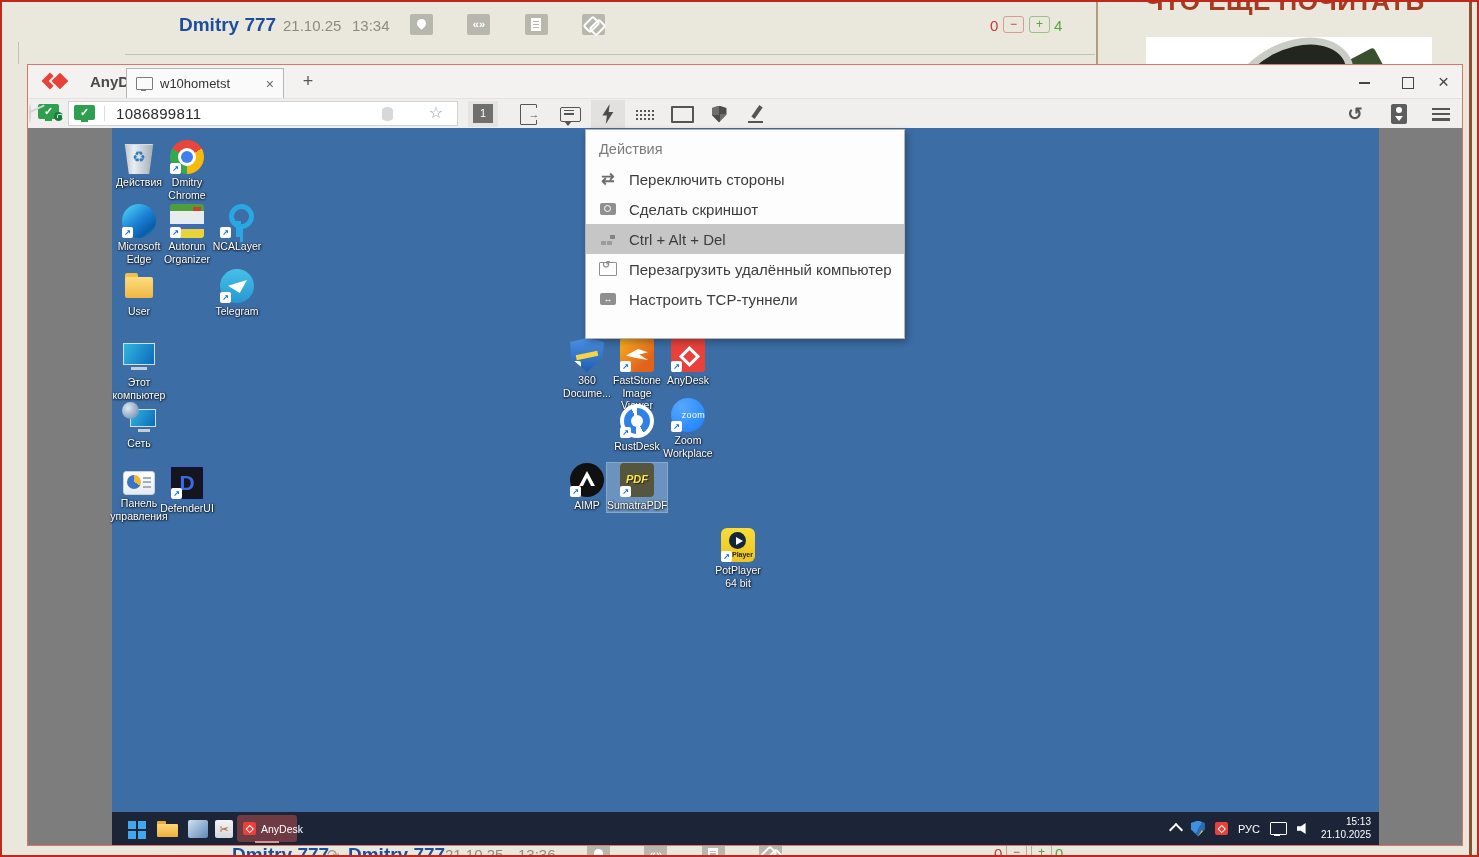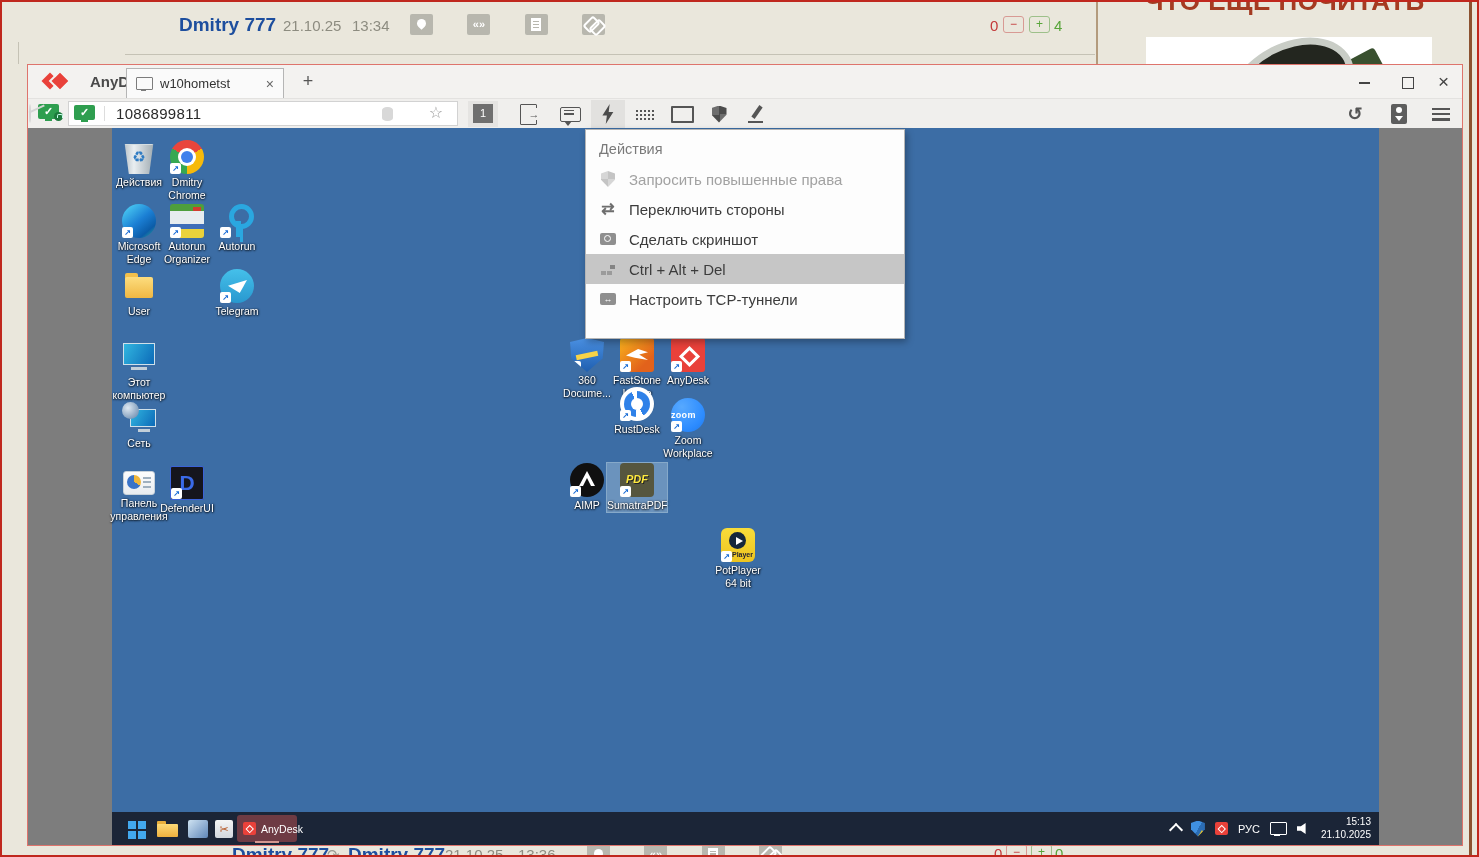--- a/index.html
+++ b/index.html
@@ -155,21 +155,21 @@
   .a-fs{border-radius:3px;background:linear-gradient(135deg,#f9b31d,#e2621b 75%)}
   .a-fs::after{content:"";position:absolute;left:6px;top:11px;width:22px;height:11px;background:#fff;
       clip-path:polygon(0 60%,55% 0,100% 30%,60% 50%,100% 100%,40% 80%)}
   .a-ad{border-radius:3px;background:#e9413a}
   .a-ad::after{content:"";position:absolute;left:11px;top:11px;width:9px;height:9px;border:3px solid #fff;transform:rotate(45deg)}
   .a-rd{border-radius:50%;background:#fff}
   .a-rd::before{content:"";position:absolute;inset:4px;border-radius:50%;
       background:conic-gradient(#2f81e8 0 150deg,#fff 150deg 185deg,#2f81e8 185deg 335deg,#fff 335deg)}
   .a-rd::after{content:"";position:absolute;inset:11px;background:#fff;border-radius:50%}
   .a-zm{border-radius:50%;background:radial-gradient(circle at 32% 26%,#57a9ff,#2d8cff 65%,#1f78ea)}
-  .zm-t{position:absolute;inset:0;color:#fff;font-size:9px;line-height:34px;text-align:left;font-weight:bold;letter-spacing:.3px}
+  .zm-t{position:absolute;inset:0;color:#fff;font-size:9px;line-height:34px;text-align:right;font-weight:normal;letter-spacing:.3px}
   .a-aimp{border-radius:50%;background:#101010}
   .a-aimp::before{content:"";position:absolute;left:9px;top:8px;width:16px;height:15px;background:#fff;clip-path:polygon(50% 0,100% 100%,0 100%)}
   .a-aimp::after{content:"";position:absolute;left:13px;top:15px;width:8px;height:8px;background:#101010;clip-path:polygon(50% 0,100% 100%,0 100%)}
   .a-su{border-radius:4px;background:#56563e}
   .su-t{position:absolute;inset:0;line-height:33px;text-align:center;color:#ffe93e;font-weight:bold;font-style:italic;font-size:11px;text-shadow:1px 1px 0 #222}
   .a-pp{border-radius:6px;background:linear-gradient(#f8dc3a,#edc41f)}
   .a-pp::before{content:"";position:absolute;left:8px;top:4px;width:17px;height:17px;border-radius:50%;background:#15263b}
   .a-pp::after{content:"";position:absolute;left:15px;top:9px;width:7px;height:8px;background:#fff;clip-path:polygon(0 0,100% 50%,0 100%)}
   .pp-t{position:absolute;right:2px;bottom:4px;font-size:7px;color:#223;font-weight:bold}
 
@@ -350,21 +350,21 @@
       <div class="di" style="left:45px;top:76px">
         <div class="art a-auto">
             <span class="sc"></span>
           </div>
         <div class="lbl">Autorun Organizer</div>
       </div>
       <div class="di" style="left:95px;top:76px">
         <div class="art a-nca">
             <span class="sc"></span>
           </div>
-        <div class="lbl">Autorun</div>
+        <div class="lbl">NCALayer</div>
       </div>
       <div class="di" style="left:-3px;top:141px">
         <div class="art a-folder"></div>
         <div class="lbl">User</div>
       </div>
       <div class="di" style="left:95px;top:141px">
         <div class="art a-tg">
             <span class="sc"></span>
           </div>
         <div class="lbl">Telegram</div>
@@ -401,21 +401,21 @@
             <span class="sc"></span>
           </div>
         <div class="lbl">FastStone Image Viewer</div>
       </div>
       <div class="di" style="left:546px;top:210px">
         <div class="art a-ad">
             <span class="sc"></span>
           </div>
         <div class="lbl">AnyDesk</div>
       </div>
-      <div class="di" style="left:495px;top:259px">
+      <div class="di" style="left:495px;top:276px">
         <div class="art a-rd">
             <span class="sc"></span>
           </div>
         <div class="lbl">RustDesk</div>
       </div>
       <div class="di" style="left:546px;top:270px">
         <div class="art a-zm">
             <span class="zm-t">zoom</span>
             <span class="sc"></span>
           </div>
@@ -473,45 +473,45 @@
             <div>21.10.2025</div>
           </span>
         </div>
       </div>
     </div>
   </div>
 </div>
 
 <div id="menu">
   <div class="hdr">Действия</div>
-  <div class="mi dis">
-    <span class="mic">
-        <span class="ic-shield-g"></span>
-      </span>
-    <span>Запросить повышенные права</span>
-  </div>
   <div class="mi">
     <span class="mic">
         <span class="ic-swap">⇄</span>
       </span>
     <span>Переключить стороны</span>
   </div>
   <div class="mi">
     <span class="mic">
         <span class="ic-cam"></span>
       </span>
     <span>Сделать скриншот</span>
   </div>
   <div class="mi hl">
     <span class="mic">
         <span class="ic-cad"></span>
       </span>
     <span>Ctrl + Alt + Del</span>
   </div>
   <div class="mi">
     <span class="mic">
+        <span class="ic-reb"></span>
+      </span>
+    <span>Перезагрузить удалённый компьютер</span>
+  </div>
+  <div class="mi">
+    <span class="mic">
         <span class="ic-tun">↔</span>
       </span>
     <span>Настроить TCP-туннели</span>
   </div>
 </div>
 
 <div id="page-border"></div>
 
 </body></html>

